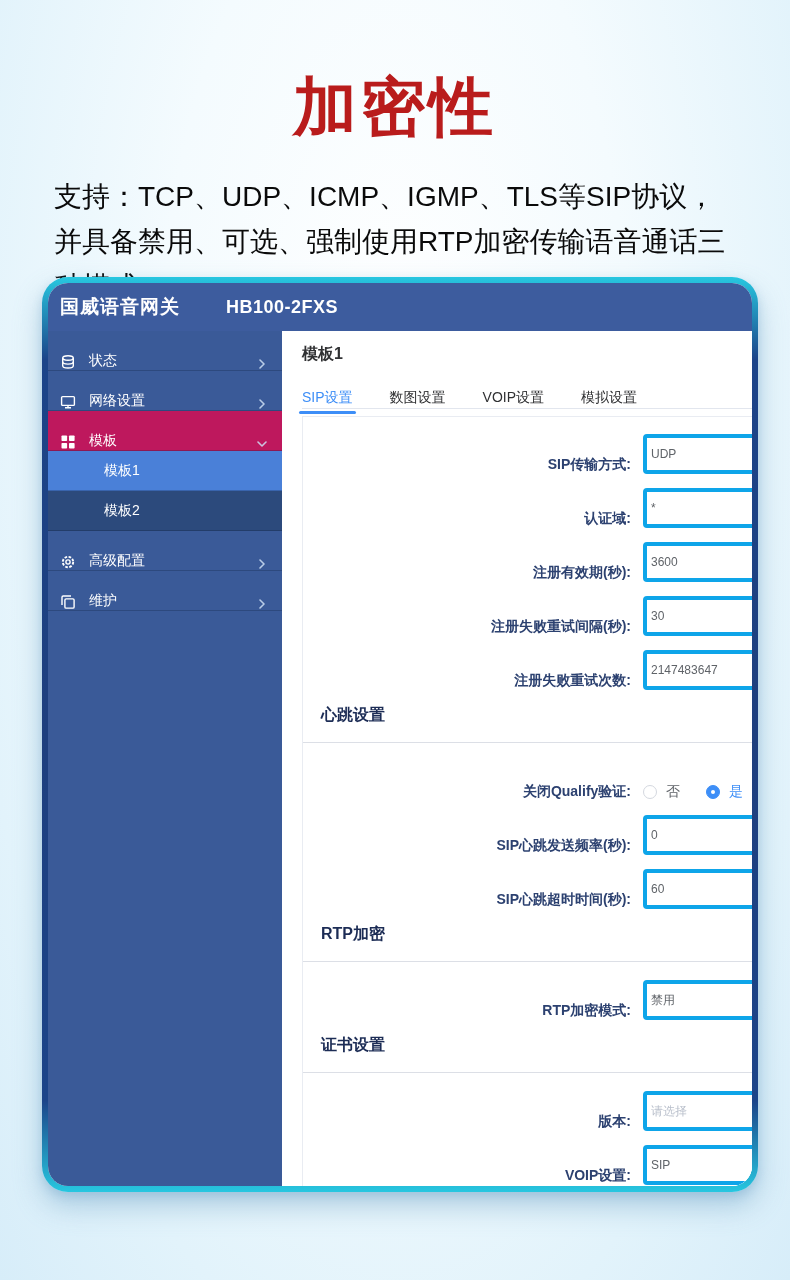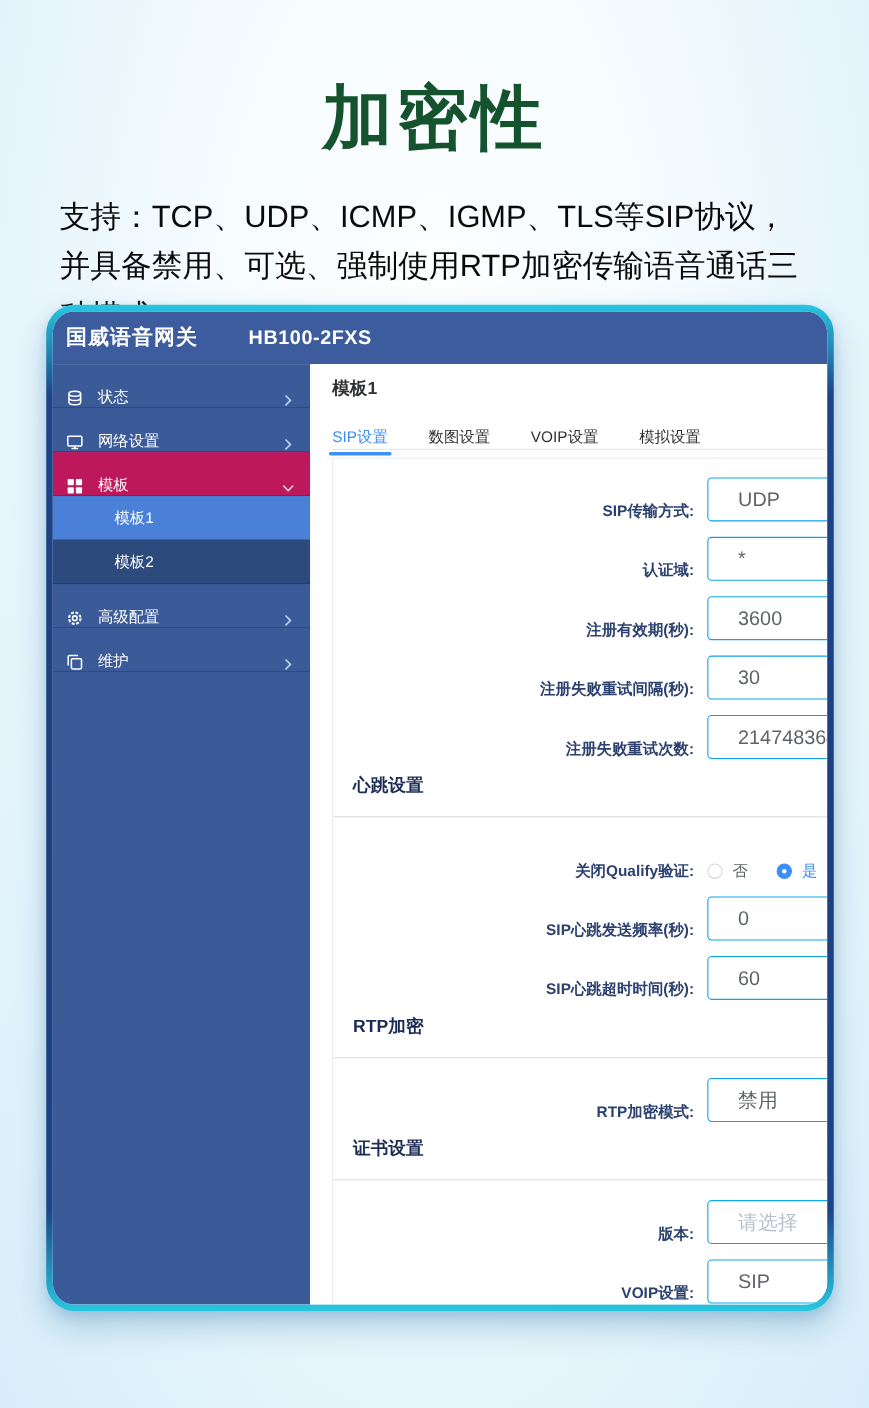--- a/index.html
+++ b/index.html
@@ -11,21 +11,21 @@
       radial-gradient(ellipse at 50% 30%, #ffffff 0%, #f4fbfe 42%, #e2f3fb 78%, #d7edf9 100%);
   }
 
   
   .hero-title {
     margin-top:64px;
     text-align:center;
     font-size:64px;
     font-weight:900;
     letter-spacing:4px;
-    color:#14532d;
+    color:#b91c1c;
   }
   .hero-desc {
     margin:24px 54px 0 54px;
     font-size:28px;
     line-height:1.6;
     color:#0a0a0a;
   }
 
   
   .device-frame {
@@ -116,25 +116,25 @@
   .form-row { display:flex; align-items:flex-end; height:40px; margin-bottom:14px; }
   .f-label {
     width:332px; flex:0 0 332px;
     text-align:right; padding-right:4px;
     font-size:14px; font-weight:bold; color:#2c4170;
   }
   .f-input {
     flex:1;
     height:40px;
     margin-left:8px; margin-right:-8px;
-    border:1px solid #0ea5e9; border-radius:4px;
+    border:4px solid #0ea5e9; border-radius:4px;
     background:#fff;
     display:flex; align-items:center;
-    padding:0 27px;
-    font-size:18px; color:#5f6368;
+    padding:0 4px;
+    font-size:12px; color:#5f6368;
   }
   .f-input.is-placeholder { color:#bac0cc; }
 
   .radio-group { display:flex; align-items:center; margin-left:8px; gap:26px; }
   .radio-opt { display:flex; align-items:center; gap:9px; cursor:pointer; }
   .radio {
     width:14px; height:14px; border-radius:50%;
     border:1px solid #d4d8df; background:#fff; position:relative;
   }
   .radio.checked { border-color:#3d8ef7; background:#3d8ef7; }

